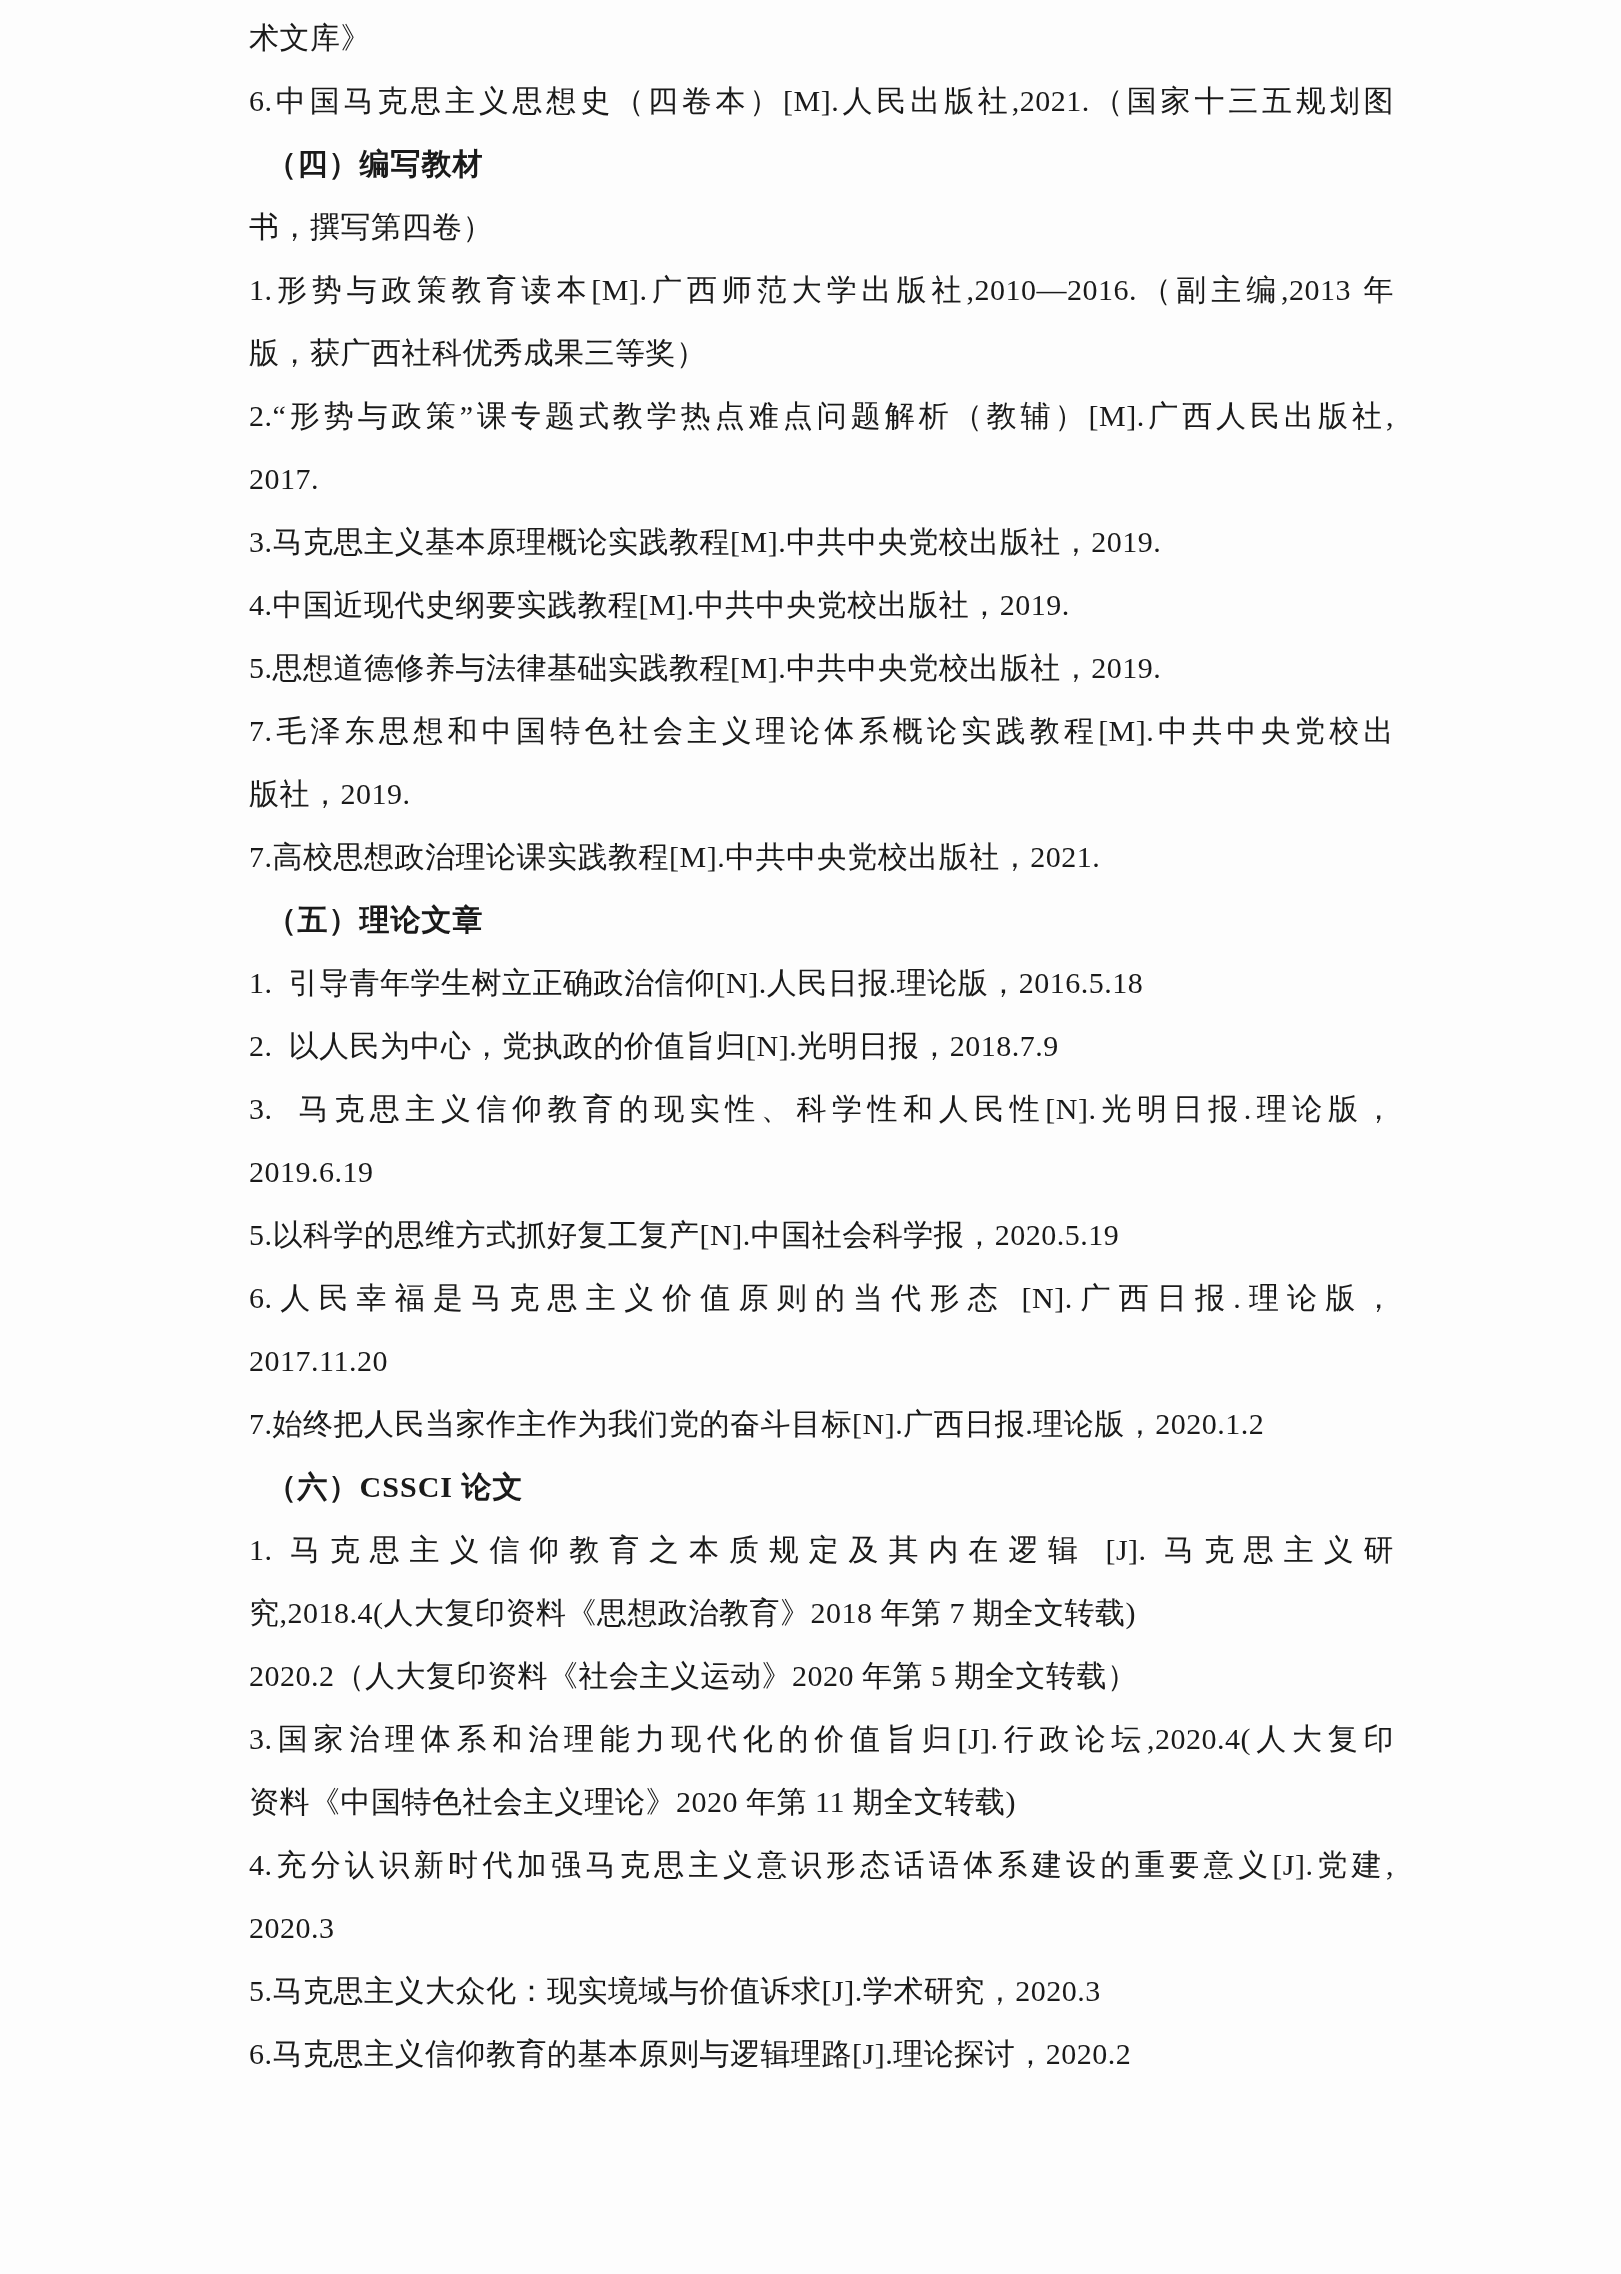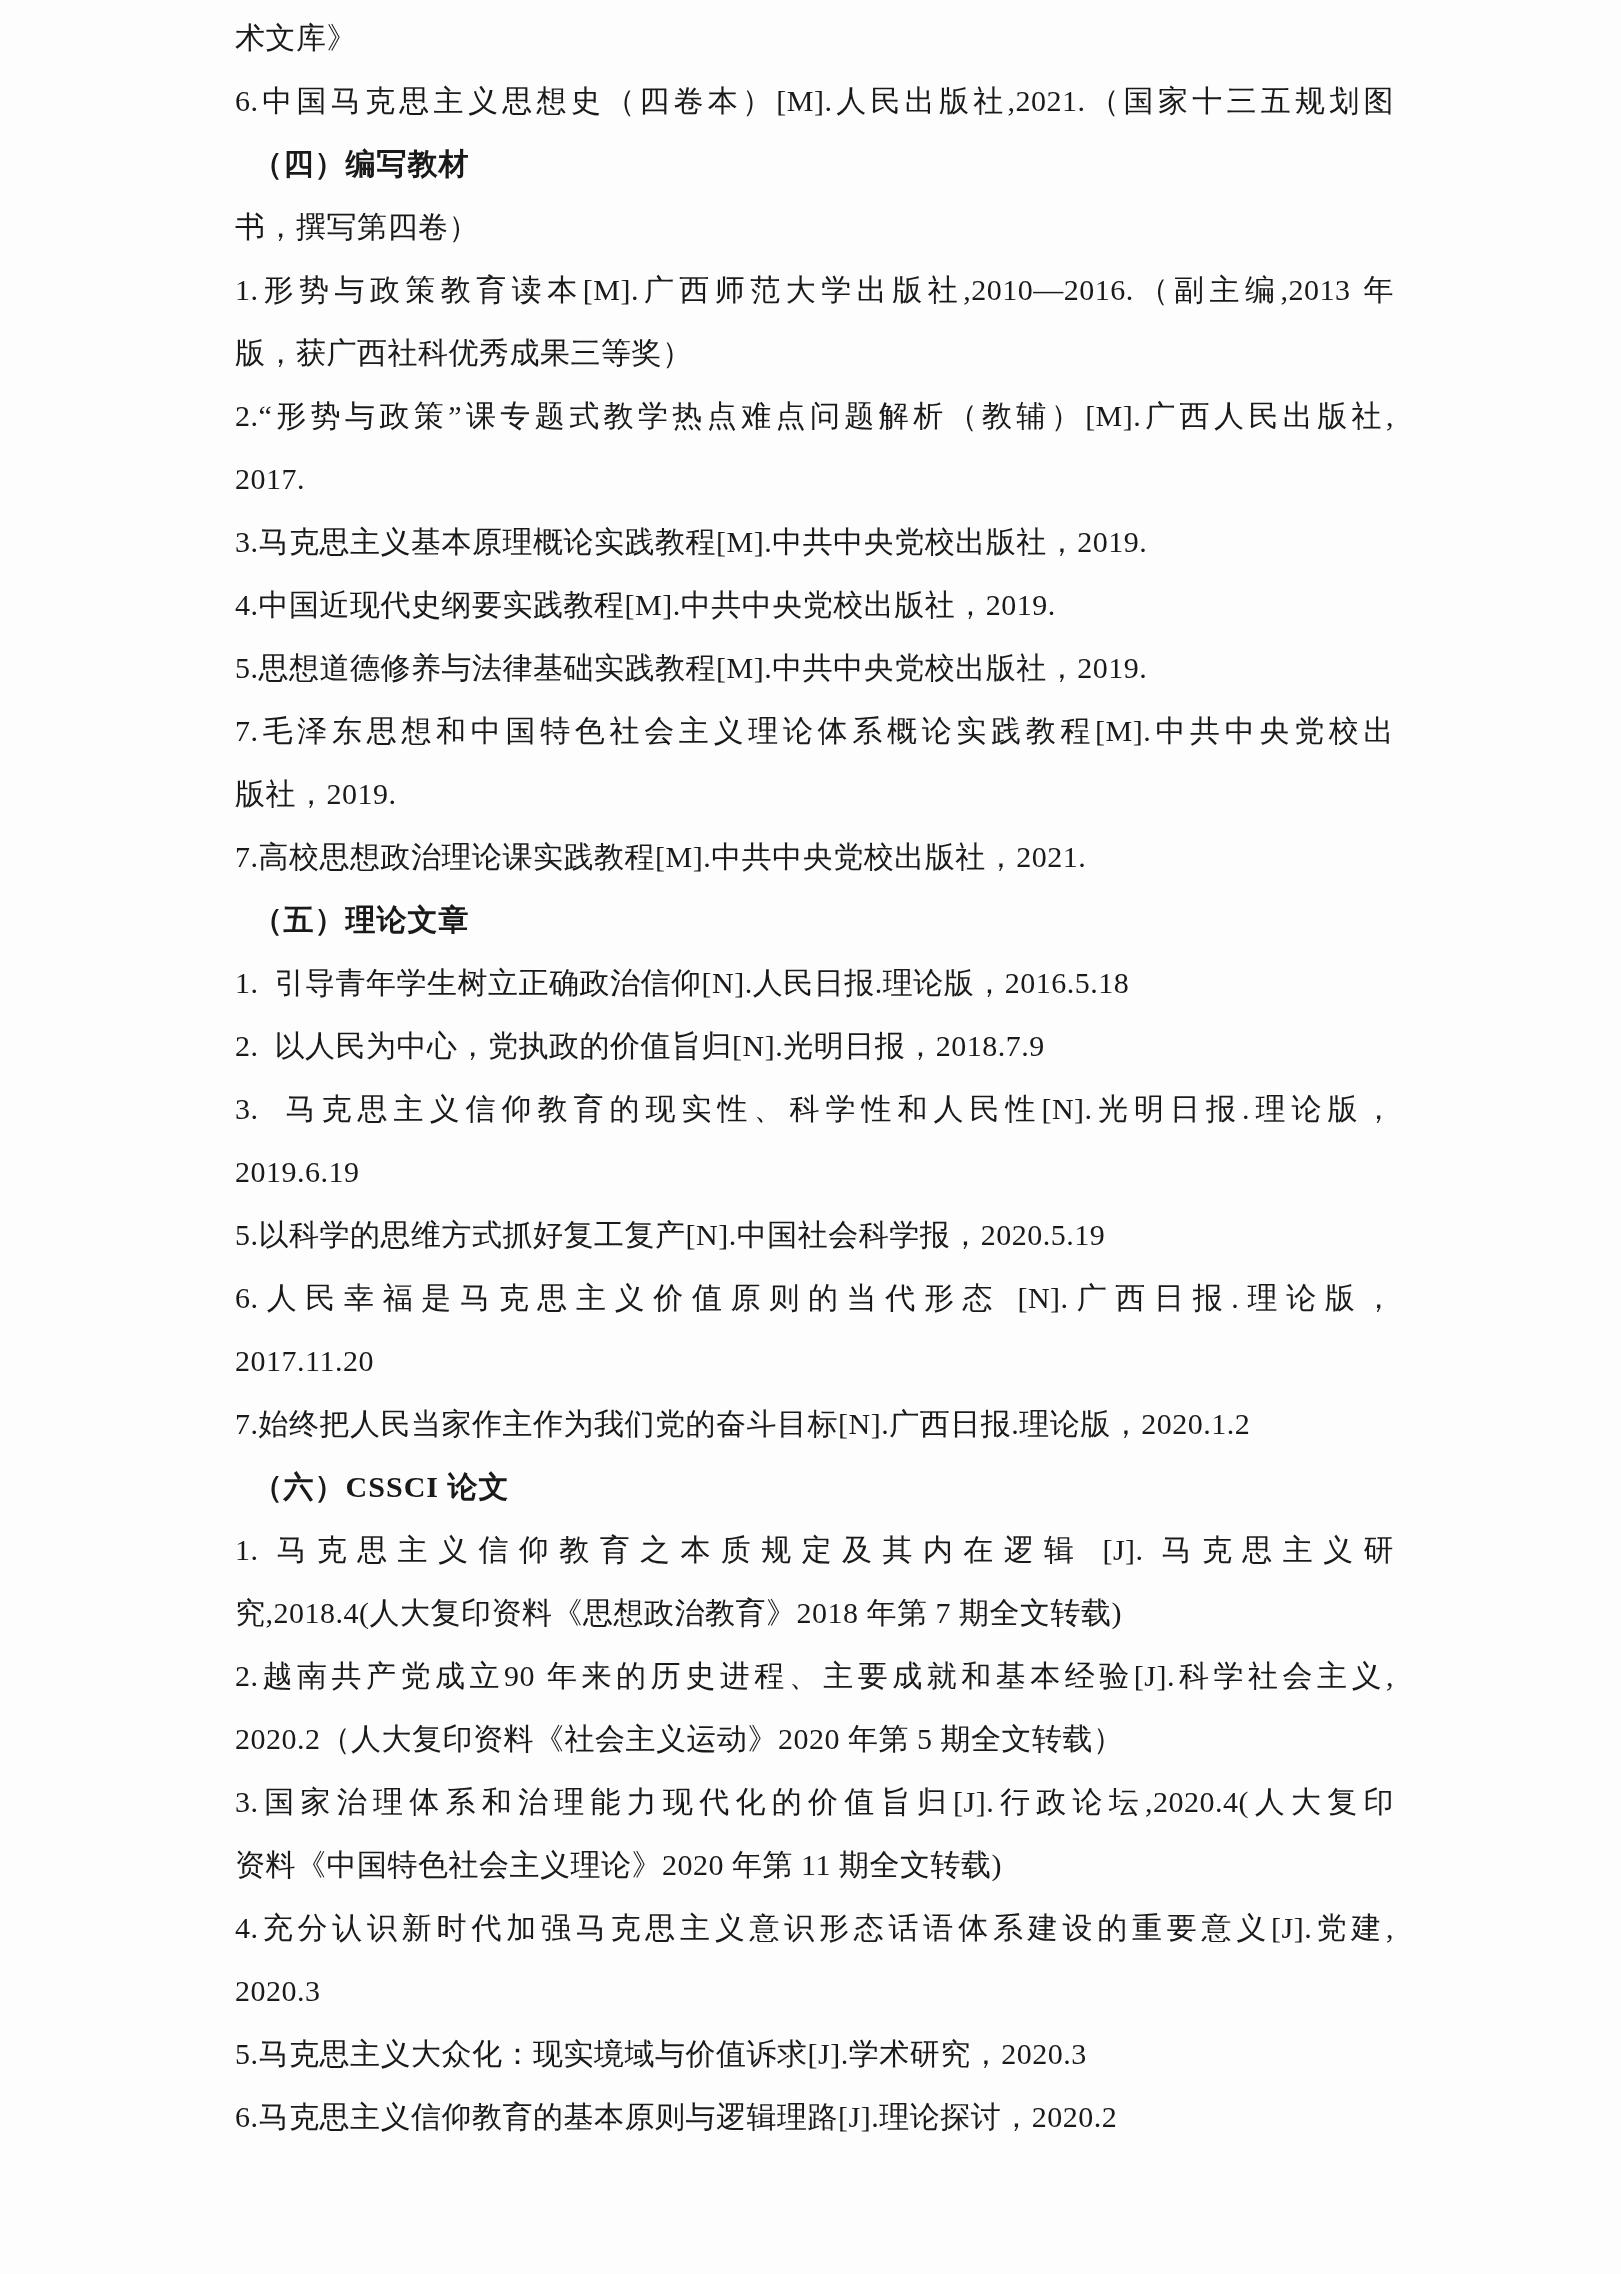--- a/index.html
+++ b/index.html
@@ -22,20 +22,21 @@
   .doc-body {
     width: 100%;
   }
   .line {
     height: 63px;
     line-height: 63px;
     font-size: 30px;
     white-space: pre-wrap;
     overflow: hidden;
     letter-spacing: 0.5px;
+    margin-left: 14px;
   }
   .line.heading {
     font-weight: bold;
     padding-left: 17.6px;
     letter-spacing: 1px;
   }
   .line.justify {
     text-align: justify;
     text-align-last: justify;
     text-justify: inter-character;
@@ -65,21 +66,20 @@
       <div class="line">2.  以人民为中心，党执政的价值旨归[N].光明日报，2018.7.9</div>
       <div class="line justify">3.  马克思主义信仰教育的现实性、科学性和人民性[N].光明日报.理论版，</div>
       <div class="line">2019.6.19</div>
       <div class="line">5.以科学的思维方式抓好复工复产[N].中国社会科学报，2020.5.19</div>
       <div class="line justify">6.人民幸福是马克思主义价值原则的当代形态 [N].广西日报.理论版，</div>
       <div class="line">2017.11.20</div>
       <div class="line">7.始终把人民当家作主作为我们党的奋斗目标[N].广西日报.理论版，2020.1.2</div>
       <div class="line heading">（六）CSSCI 论文</div>
       <div class="line justify">1. 马克思主义信仰教育之本质规定及其内在逻辑 [J]. 马克思主义研</div>
       <div class="line">究,2018.4(人大复印资料《思想政治教育》2018 年第 7 期全文转载)</div>
-      <div class="line justify">2.越南共产党成立90 年来的历史进程、主要成就和基本经验[J].科学社会主义,</div>
       <div class="line">2020.2（人大复印资料《社会主义运动》2020 年第 5 期全文转载）</div>
       <div class="line justify">3.国家治理体系和治理能力现代化的价值旨归[J].行政论坛,2020.4(人大复印</div>
       <div class="line">资料《中国特色社会主义理论》2020 年第 11 期全文转载)</div>
       <div class="line justify">4.充分认识新时代加强马克思主义意识形态话语体系建设的重要意义[J].党建,</div>
       <div class="line">2020.3</div>
       <div class="line">5.马克思主义大众化：现实境域与价值诉求[J].学术研究，2020.3</div>
       <div class="line">6.马克思主义信仰教育的基本原则与逻辑理路[J].理论探讨，2020.2</div>
     </div>
 </div>
 

